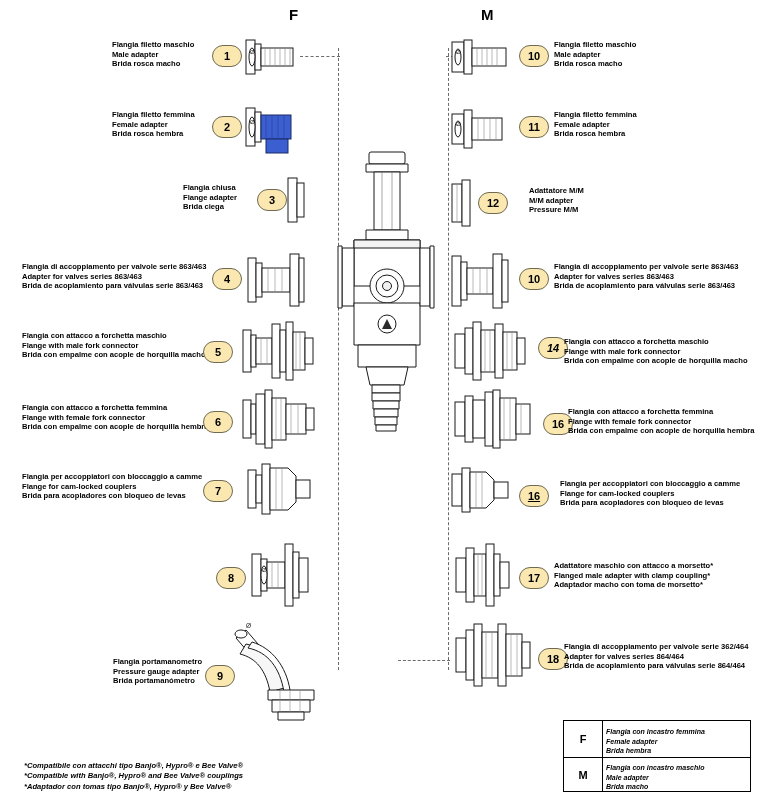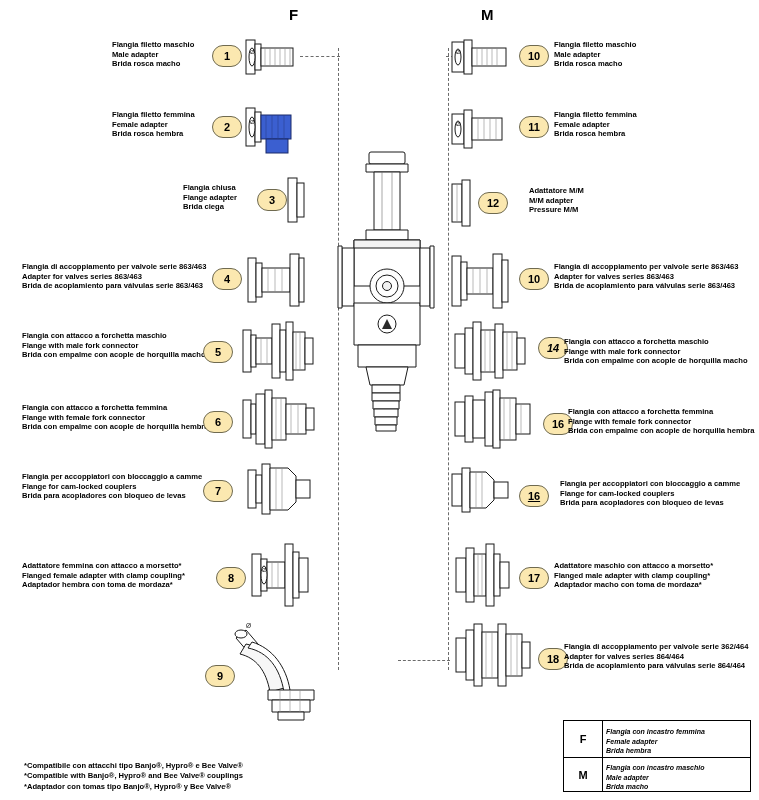--- a/index.html
+++ b/index.html
@@ -64,20 +64,21 @@
   .dwg { position: absolute; }
   .dwg svg { display:block; overflow: visible; }
 
   
   .footnotes {
     position: absolute;
     left: 24px; bottom: 8px;
     font-size: 7.6px;
     line-height: 10.5px;
     font-weight: bold;
+    font-style: italic;
   }
 
   
   .legend {
     position: absolute;
     right: 8px; bottom: 8px;
     width: 188px; height: 72px;
     border: 1px solid #000;
     background: #fff;
   }
@@ -308,43 +309,43 @@
         <rect x="8" y="17" width="6" height="28"></rect>
         <rect x="14" y="6" width="8" height="50"></rect>
         <path d="M22 10 h18 l8 8 v26 l-8 8 h-18 z"></path>
         <rect x="48" y="22" width="14" height="18"></rect>
         <line x1="28" y1="10" x2="28" y2="52" stroke="#8a8a8a" stroke-width=".6"></line>
         <line x1="34" y1="10" x2="34" y2="52" stroke="#8a8a8a" stroke-width=".6"></line>
       </g>
     </svg>
   </div>
 
-  <div class="cap leftal" style="left:22px; top:561px;">
-    <div>Adattatore femmina con attacco a morsetto*</div>
-    <div>Flanged female adapter with clamp coupling*</div>
-    <div>Adaptador hembra con toma de mordaza*</div>
-  </div>
   <div class="badge" style="left:216px; top:567px;">8</div>
   <div class="dwg" style="left:252px; top:538px;">
     <svg width="66" height="74" viewBox="0 0 66 74">
       <g fill="#ffffff" stroke="#1a1a1a" stroke-width="1">
         <rect x="0" y="16" width="9" height="42"></rect>
         <rect x="9" y="21" width="6" height="32"></rect>
         <rect x="15" y="24" width="18" height="26"></rect>
         <rect x="33" y="6" width="8" height="62"></rect>
         <rect x="41" y="14" width="6" height="46"></rect>
         <rect x="47" y="20" width="9" height="34"></rect>
         <ellipse cx="12" cy="37" rx="3" ry="9" fill="#fff"></ellipse>
         <line x1="20" y1="24" x2="20" y2="50" stroke="#8a8a8a" stroke-width=".6"></line>
         <line x1="26" y1="24" x2="26" y2="50" stroke="#8a8a8a" stroke-width=".6"></line>
       </g>
       <text x="10" y="34" font-size="6" font-family="Liberation Sans, sans-serif" fill="#111">Ø</text>
     </svg>
   </div>
 
+  <div class="cap leftal" style="left:113px; top:657px;">
+    <div>Flangia portamanometro</div>
+    <div>Pressure gauge adapter</div>
+    <div>Brida portamanómetro</div>
+  </div>
   <div class="badge" style="left:205px; top:665px;">9</div>
   <div class="dwg" style="left:228px; top:618px;">
     <svg width="96" height="110" viewBox="0 0 96 110">
       <g fill="#ffffff" stroke="#1a1a1a" stroke-width="1" stroke-linejoin="round">
 
         <path d="M8 20 l10 -8 l12 14 l-10 8 z"></path>
         <ellipse cx="13" cy="16" rx="6" ry="4" fill="#fff"></ellipse>
 
         <path d="M18 26 C 38 30, 52 46, 56 70 l-14 4 C 38 52, 28 40, 12 36 z" fill="#f7f7f7"></path>
         <path d="M24 24 C 44 30, 58 48, 62 72 l-6 2 C 52 50, 40 34, 20 30 z"></path>
@@ -505,21 +506,21 @@
         <line x1="24" y1="10" x2="24" y2="46" stroke="#8a8a8a" stroke-width=".6"></line>
         <line x1="30" y1="10" x2="30" y2="46" stroke="#8a8a8a" stroke-width=".6"></line>
       </g>
     </svg>
   </div>
 
   <div class="badge" style="left:519px; top:567px;">17</div>
   <div class="cap right" style="left:554px; top:561px;">
     <div>Adattatore maschio con attacco a morsetto*</div>
     <div>Flanged male adapter with clamp coupling*</div>
-    <div>Adaptador macho con toma de mordaza*</div>
+    <div>Adaptador macho con toma de morsetto*</div>
   </div>
   <div class="dwg" style="left:456px; top:540px;">
     <svg width="62" height="70" viewBox="0 0 62 70">
       <g fill="#ffffff" stroke="#1a1a1a" stroke-width="1">
         <rect x="0" y="18" width="10" height="34"></rect>
         <rect x="10" y="8" width="8" height="54"></rect>
         <rect x="18" y="14" width="12" height="42"></rect>
         <rect x="30" y="4" width="8" height="62"></rect>
         <rect x="38" y="14" width="6" height="42"></rect>
         <rect x="44" y="22" width="9" height="26"></rect>

